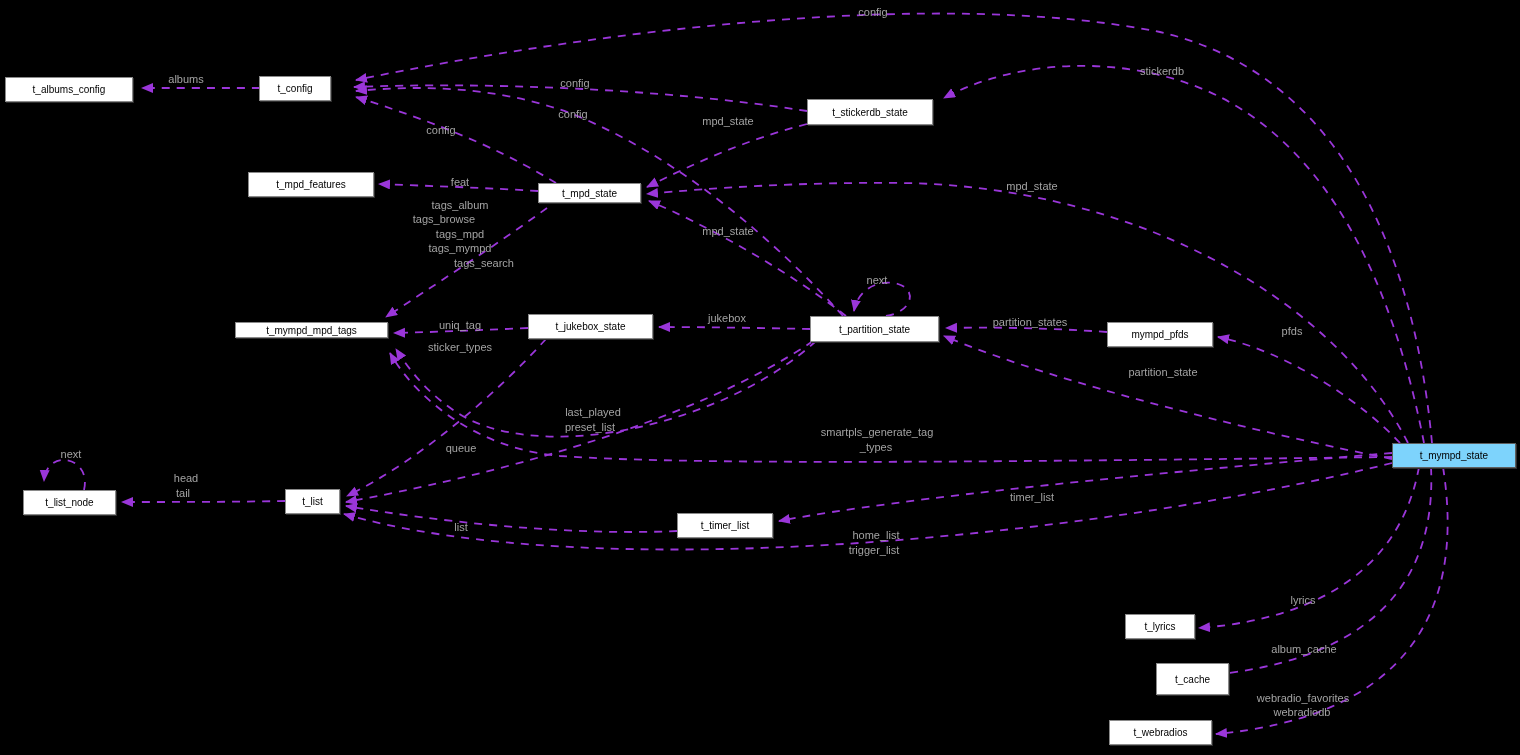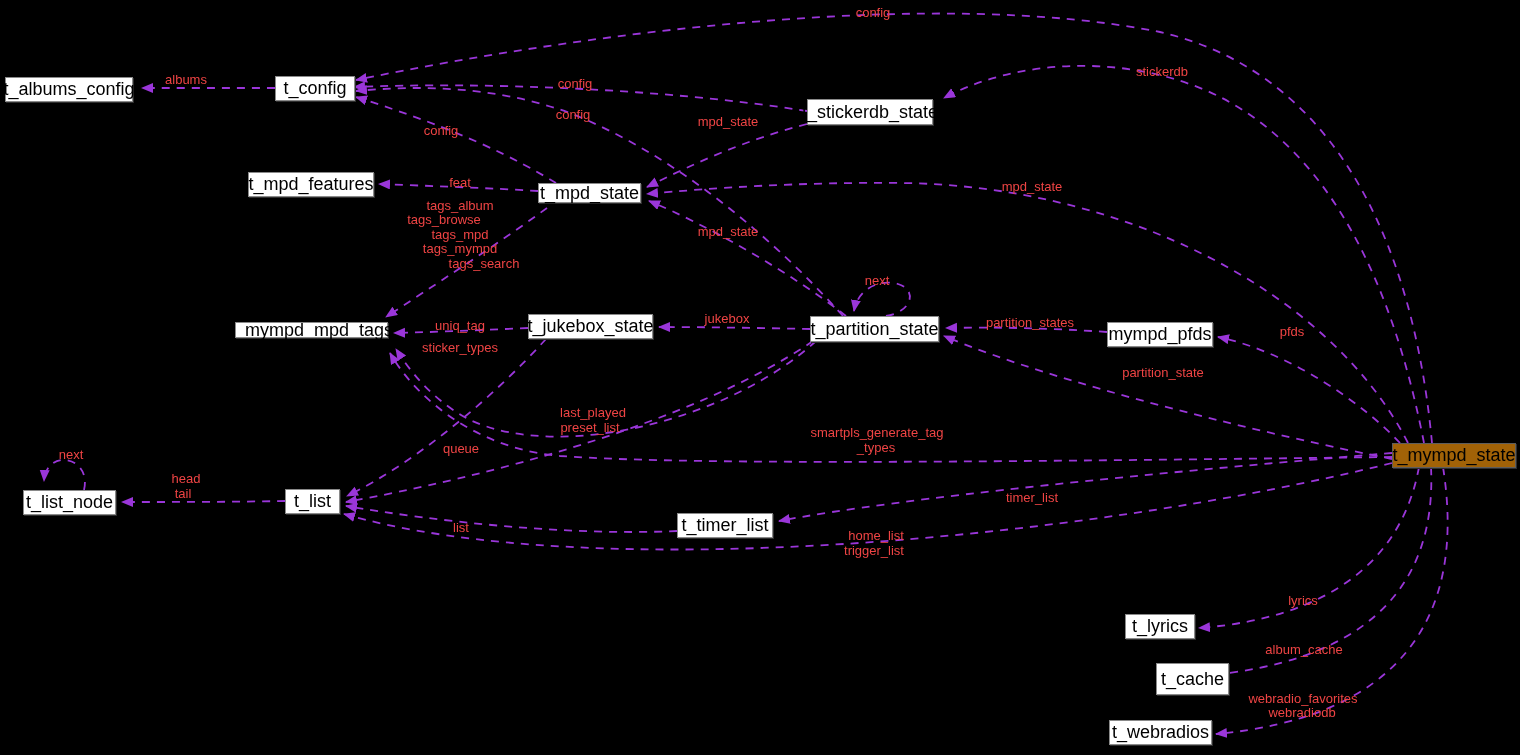--- a/index.html
+++ b/index.html
@@ -1,24 +1,24 @@
 <!DOCTYPE html>
 <html><head>
 <meta charset="utf-8">
 <style>
   html,body{margin:0;padding:0;background:#000;}
   #canvas{position:relative;width:1520px;height:755px;background:#000;overflow:hidden;
           font-family:"Liberation Sans","DejaVu Sans",sans-serif;}
   #edges{position:absolute;left:0;top:0;}
   .edge{fill:none;stroke:#9A36D9;stroke-width:1.8;stroke-dasharray:8 7;}
   .node{position:absolute;display:flex;align-items:center;justify-content:center;
-        background:#ffffff;border:1px solid #8a8a8a;color:#000;font-size:18px;
+        background:#ffffff;border:1px solid #8a8a8a;color:#000;font-size:10px;
         box-shadow:1px 1px 0 #2e2e2e;white-space:nowrap;box-sizing:border-box;}
-  .node.hl{background:#a16207;border:1px solid #5e5e5e;}
-  .elbl{position:absolute;transform:translate(-50%,-50%);color:#ef4444;font-size:13px;
+  .node.hl{background:#7dd3fc;border:1px solid #5e5e5e;}
+  .elbl{position:absolute;transform:translate(-50%,-50%);color:#a3a3a3;font-size:11px;
         white-space:nowrap;line-height:1;}
 </style>
 </head>
 <body>
 
 <div id="canvas">
 
   <svg id="edges" width="1520" height="755">
     <defs>
       <marker id="arr" markerUnits="userSpaceOnUse" markerWidth="16" markerHeight="12" refX="11" refY="5" orient="auto">
@@ -50,21 +50,21 @@
     <path class="edge" marker-end="url(#arr)" d="M 84,490 C 92,456 46,448 44,481"></path>
     <path class="edge" marker-end="url(#arr)" d="M 677,531 C 565,536 435,521 346,506"></path>
     <path class="edge" marker-end="url(#arr)" d="M 1392,453 C 1160,472 900,498 779,521"></path>
     <path class="edge" marker-end="url(#arr)" d="M 1392,463 C 1080,540 590,585 344,514"></path>
     <path class="edge" marker-end="url(#arr)" d="M 1419,467 C 1402,560 1330,618 1199,628"></path>
     <path class="edge" marker-end="url(#arr)" d="M 1431,467 C 1437,592 1360,663 1201,676"></path>
     <path class="edge" marker-end="url(#arr)" d="M 1443,467 C 1468,625 1392,718 1216,734"></path>
   </svg>
 
   <div class="node" style="left:5px;top:77px;width:128px;height:25px">t_albums_config</div>
-  <div class="node" style="left:275px;top:76px;width:80px;height:25px">t_config</div>
+  <div class="node" style="left:259px;top:76px;width:72px;height:25px">t_config</div>
   <div class="node" style="left:807px;top:99px;width:126px;height:26px">t_stickerdb_state</div>
   <div class="node" style="left:248px;top:172px;width:126px;height:25px">t_mpd_features</div>
   <div class="node" style="left:538px;top:183px;width:103px;height:20px">t_mpd_state</div>
   <div class="node" style="left:235px;top:322px;width:153px;height:16px">t_mympd_mpd_tags</div>
   <div class="node" style="left:528px;top:314px;width:125px;height:25px">t_jukebox_state</div>
   <div class="node" style="left:810px;top:316px;width:129px;height:26px">t_partition_state</div>
   <div class="node" style="left:1107px;top:322px;width:106px;height:25px">mympd_pfds</div>
   <div class="node" style="left:23px;top:490px;width:93px;height:25px">t_list_node</div>
   <div class="node" style="left:285px;top:489px;width:55px;height:25px">t_list</div>
   <div class="node" style="left:677px;top:513px;width:96px;height:25px">t_timer_list</div>

